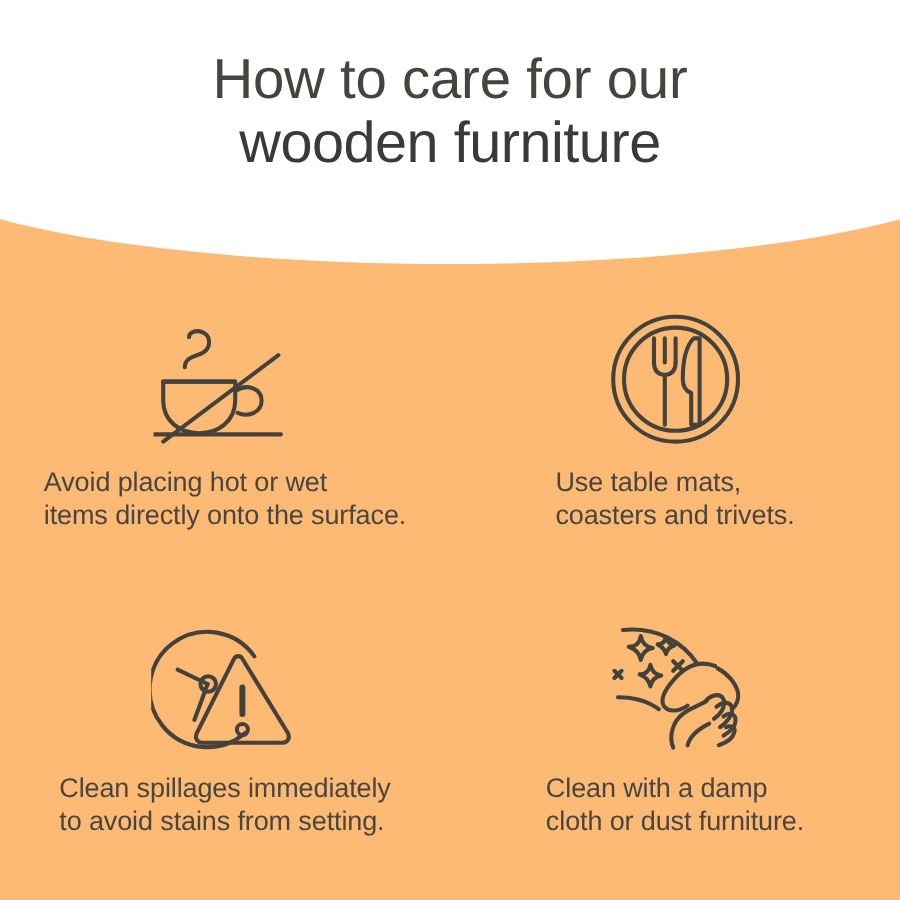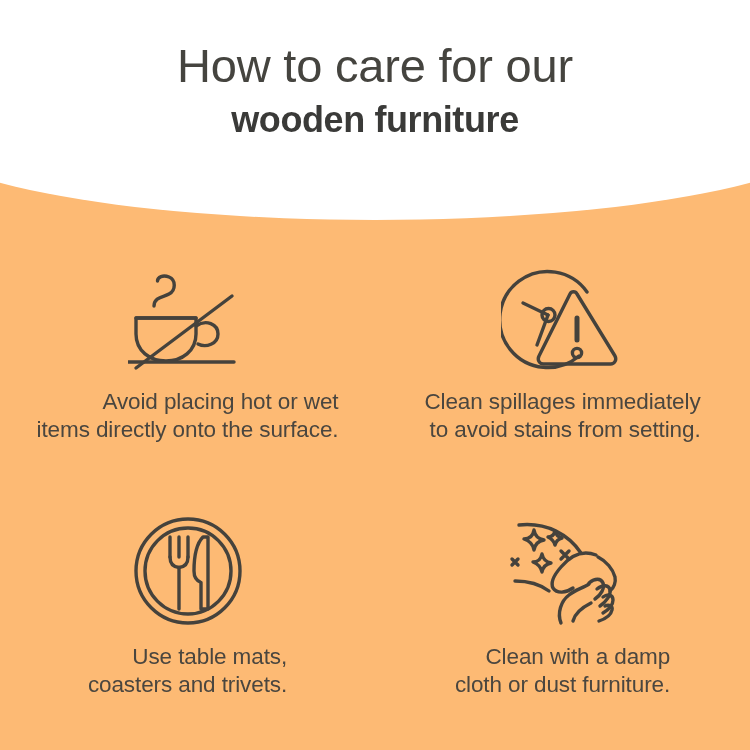--- a/index.html
+++ b/index.html
@@ -45,23 +45,23 @@
   .title-line-1 {
     display: block;
     font-size: 47px;
     line-height: 56px;
     font-weight: 300;
     letter-spacing: -0.2px;
     color: #45443f;
   }
   .title-line-2 {
     display: block;
-    font-size: 36px;
+    font-size: 48px;
     line-height: 56px;
-    font-weight: 700;
+    font-weight: 400;
     letter-spacing: -0.4px;
     color: #3a3a38;
     margin-top: -2px;
     text-align: center;
   }
 
   
   .tips-grid {
     position: absolute;
     left: 0;
@@ -81,21 +81,21 @@
     padding-top: 16px;
     box-sizing: border-box;
   }
   .tip-icon {
     width: 120px;
     height: 120px;
     display: block;
   }
   .tip-caption {
     margin-top: 12px;
-    text-align: right;
+    text-align: left;
     font-size: 22.5px;
     line-height: 28px;
     font-weight: 400;
     color: #4a463f;
     letter-spacing: -0.1px;
     white-space: pre-line;
     max-width: 370px;
   }
   .tip-2 .tip-caption,
   .tip-4 .tip-caption { max-width: 340px; }
@@ -127,55 +127,55 @@
         <path d="M68 70 C78 63, 90 68, 90 78 C90 88, 78 92, 70 88"></path>
 
         <path d="M-2 106 L106 106"></path>
 
         <path d="M8 112 L104 40"></path>
       </svg>
       <div class="tip-caption">Avoid placing hot or wet
 items directly onto the surface.</div>
     </div>
 
-    <div class="tip tip-3">
-      <svg class="tip-icon" viewBox="0 0 120 120" fill="none" stroke="#45423c" stroke-width="3.4" stroke-linecap="round" stroke-linejoin="round">
-
-        <path d="M86 36 A48 48 0 1 0 78 100"></path>
-
-        <path d="M22 47 L47 59"></path>
-        <path d="M47 59 L36 89"></path>
-        <circle cx="47.5" cy="59" r="6.5"></circle>
-
-        <path d="M76 38 L114 100 C116 104, 113.5 108, 109.5 108 L42.5 108 C38.5 108, 36 104, 38 100 L69 38 C70.5 35, 74.5 35, 76 38 Z"></path>
-
-        <path d="M76 62 L76 84" stroke-width="5"></path>
-        <circle cx="76" cy="97" r="4.6"></circle>
-      </svg>
-      <div class="tip-caption">Clean spillages immediately
-to avoid stains from setting.</div>
-    </div>
-
     <div class="tip tip-2">
       <svg class="tip-icon" viewBox="0 0 120 120" fill="none" stroke="#45423c" stroke-width="3.4" stroke-linecap="round" stroke-linejoin="round">
         <circle cx="60" cy="60" r="52"></circle>
         <circle cx="60" cy="60" r="43"></circle>
 
         <path d="M42 26 L42 46"></path>
         <path d="M51 26 L51 46"></path>
         <path d="M60 26 L60 46"></path>
         <path d="M42 46 C42 53, 46 56, 51 56.5 L51 98"></path>
         <path d="M60 46 C60 53, 56 56, 51 56.5"></path>
 
         <path d="M75 26 C68 33, 66 45, 66 60 C66 66, 69 70, 73 71.5 L73 98 L80 98 L80 26 Z"></path>
       </svg>
       <div class="tip-caption">Use table mats,
 coasters and trivets.</div>
     </div>
 
+    <div class="tip tip-3">
+      <svg class="tip-icon" viewBox="0 0 120 120" fill="none" stroke="#45423c" stroke-width="3.4" stroke-linecap="round" stroke-linejoin="round">
+
+        <path d="M86 36 A48 48 0 1 0 78 100"></path>
+
+        <path d="M22 47 L47 59"></path>
+        <path d="M47 59 L36 89"></path>
+        <circle cx="47.5" cy="59" r="6.5"></circle>
+
+        <path d="M76 38 L114 100 C116 104, 113.5 108, 109.5 108 L42.5 108 C38.5 108, 36 104, 38 100 L69 38 C70.5 35, 74.5 35, 76 38 Z"></path>
+
+        <path d="M76 62 L76 84" stroke-width="5"></path>
+        <circle cx="76" cy="97" r="4.6"></circle>
+      </svg>
+      <div class="tip-caption">Clean spillages immediately
+to avoid stains from setting.</div>
+    </div>
+
     <div class="tip tip-4">
       <svg class="tip-icon" viewBox="0 0 120 120" fill="none" stroke="#45423c" stroke-width="3.4" stroke-linecap="round" stroke-linejoin="round">
 
         <path d="M16 14 C44 11, 66 24, 78 42"></path>
 
         <path d="M12 70 C26 70, 38 74, 46 80"></path>
 
         <path d="M21 28 C27 28, 30 25, 31 19 C32 25, 35 28, 41 29 C35 30, 32 33, 31 39 C30 33, 27 30, 21 28 Z"></path>
 
         <path d="M45 26 C49 26, 51 24, 52 20 C53 24, 55 26, 59 27 C55 28, 53 30, 52 34 C51 30, 49 28, 45 26 Z"></path>

